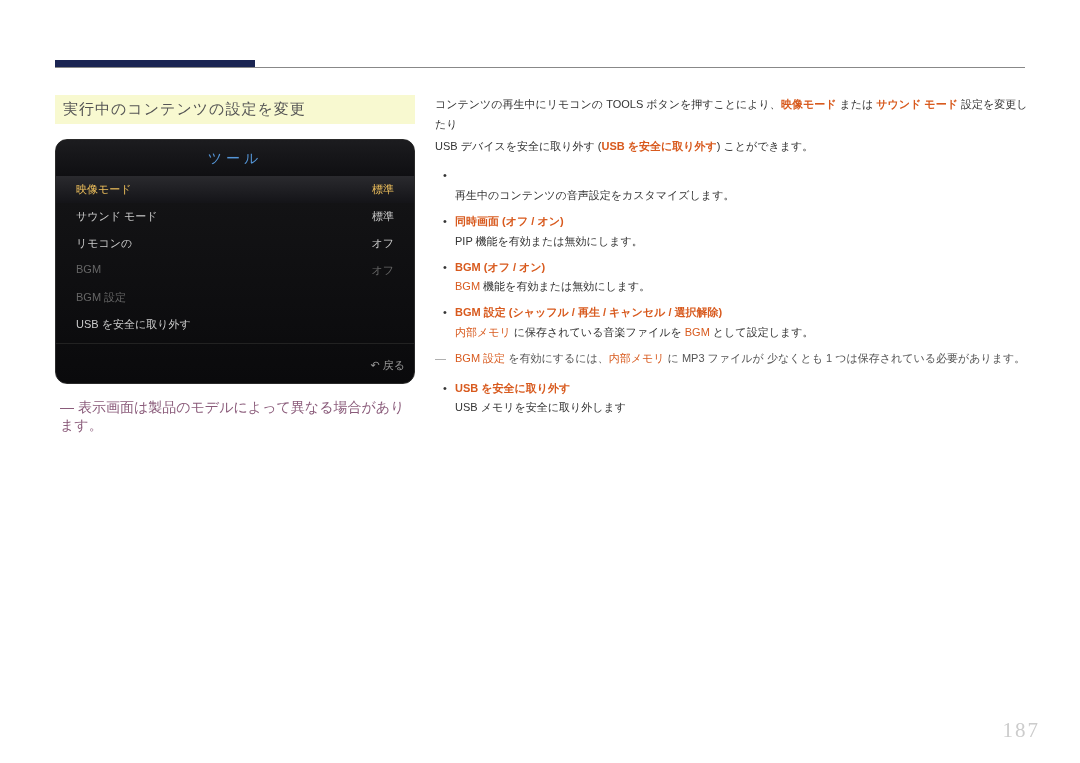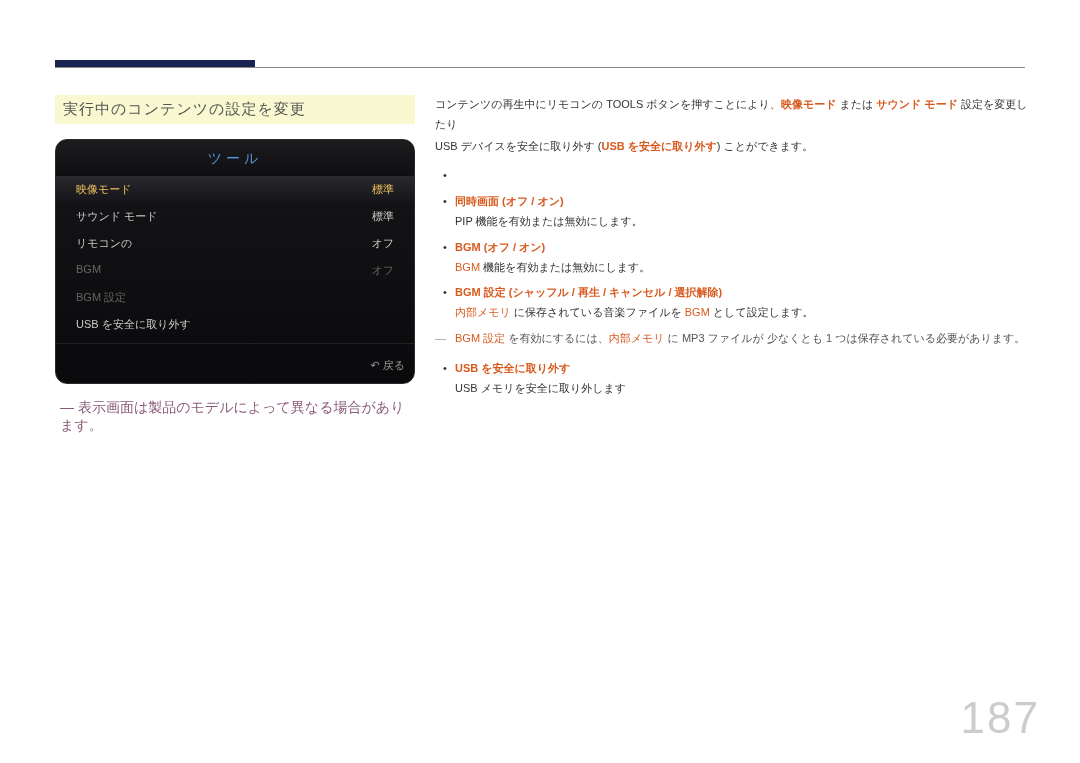--- a/index.html
+++ b/index.html
@@ -144,23 +144,24 @@
       content: "―";
       position: absolute;
       left: 0;
       top: 0;
       color: #999;
     }
     .page-num {
       position: absolute;
       bottom: 20px;
       right: 40px;
-      font-size: 44px;
+      font-size: 21px;
       color: #ccc;
       letter-spacing: 2px;
+      font-family: Liberation Serif, serif;
     }
   </style>
 </head>
 <body>
 
 <div class="top-bar"></div>
 <div class="top-line"></div>
 
 <div class="content">
   <div class="left-col">
@@ -206,20 +207,21 @@
     <p>
       <span>コンテンツの再生中にリモコンの TOOLS ボタンを押すことにより、</span><span class="hl">映像モード</span><span> または </span><span class="hl">サウンド モード</span><span> 設定を変更したり</span>
     </p>
     <p>
       <span>USB デバイスを安全に取り外す (</span><span class="hl">USB を安全に取り外す</span><span>) ことができます。</span>
     </p>
 
     <ul>
       <li>
         <br>
+        <span>再生中のコンテンツの音声設定をカスタマイズします。</span>
       </li>
       <li>
         <span class="hl">同時画面 (オフ / オン)</span><br>
         <span>PIP 機能を有効または無効にします。</span>
       </li>
       <li>
         <span class="hl">BGM (オフ / オン)</span><br>
         <span class="hl2">BGM</span><span> 機能を有効または無効にします。</span>
       </li>
       <li>

